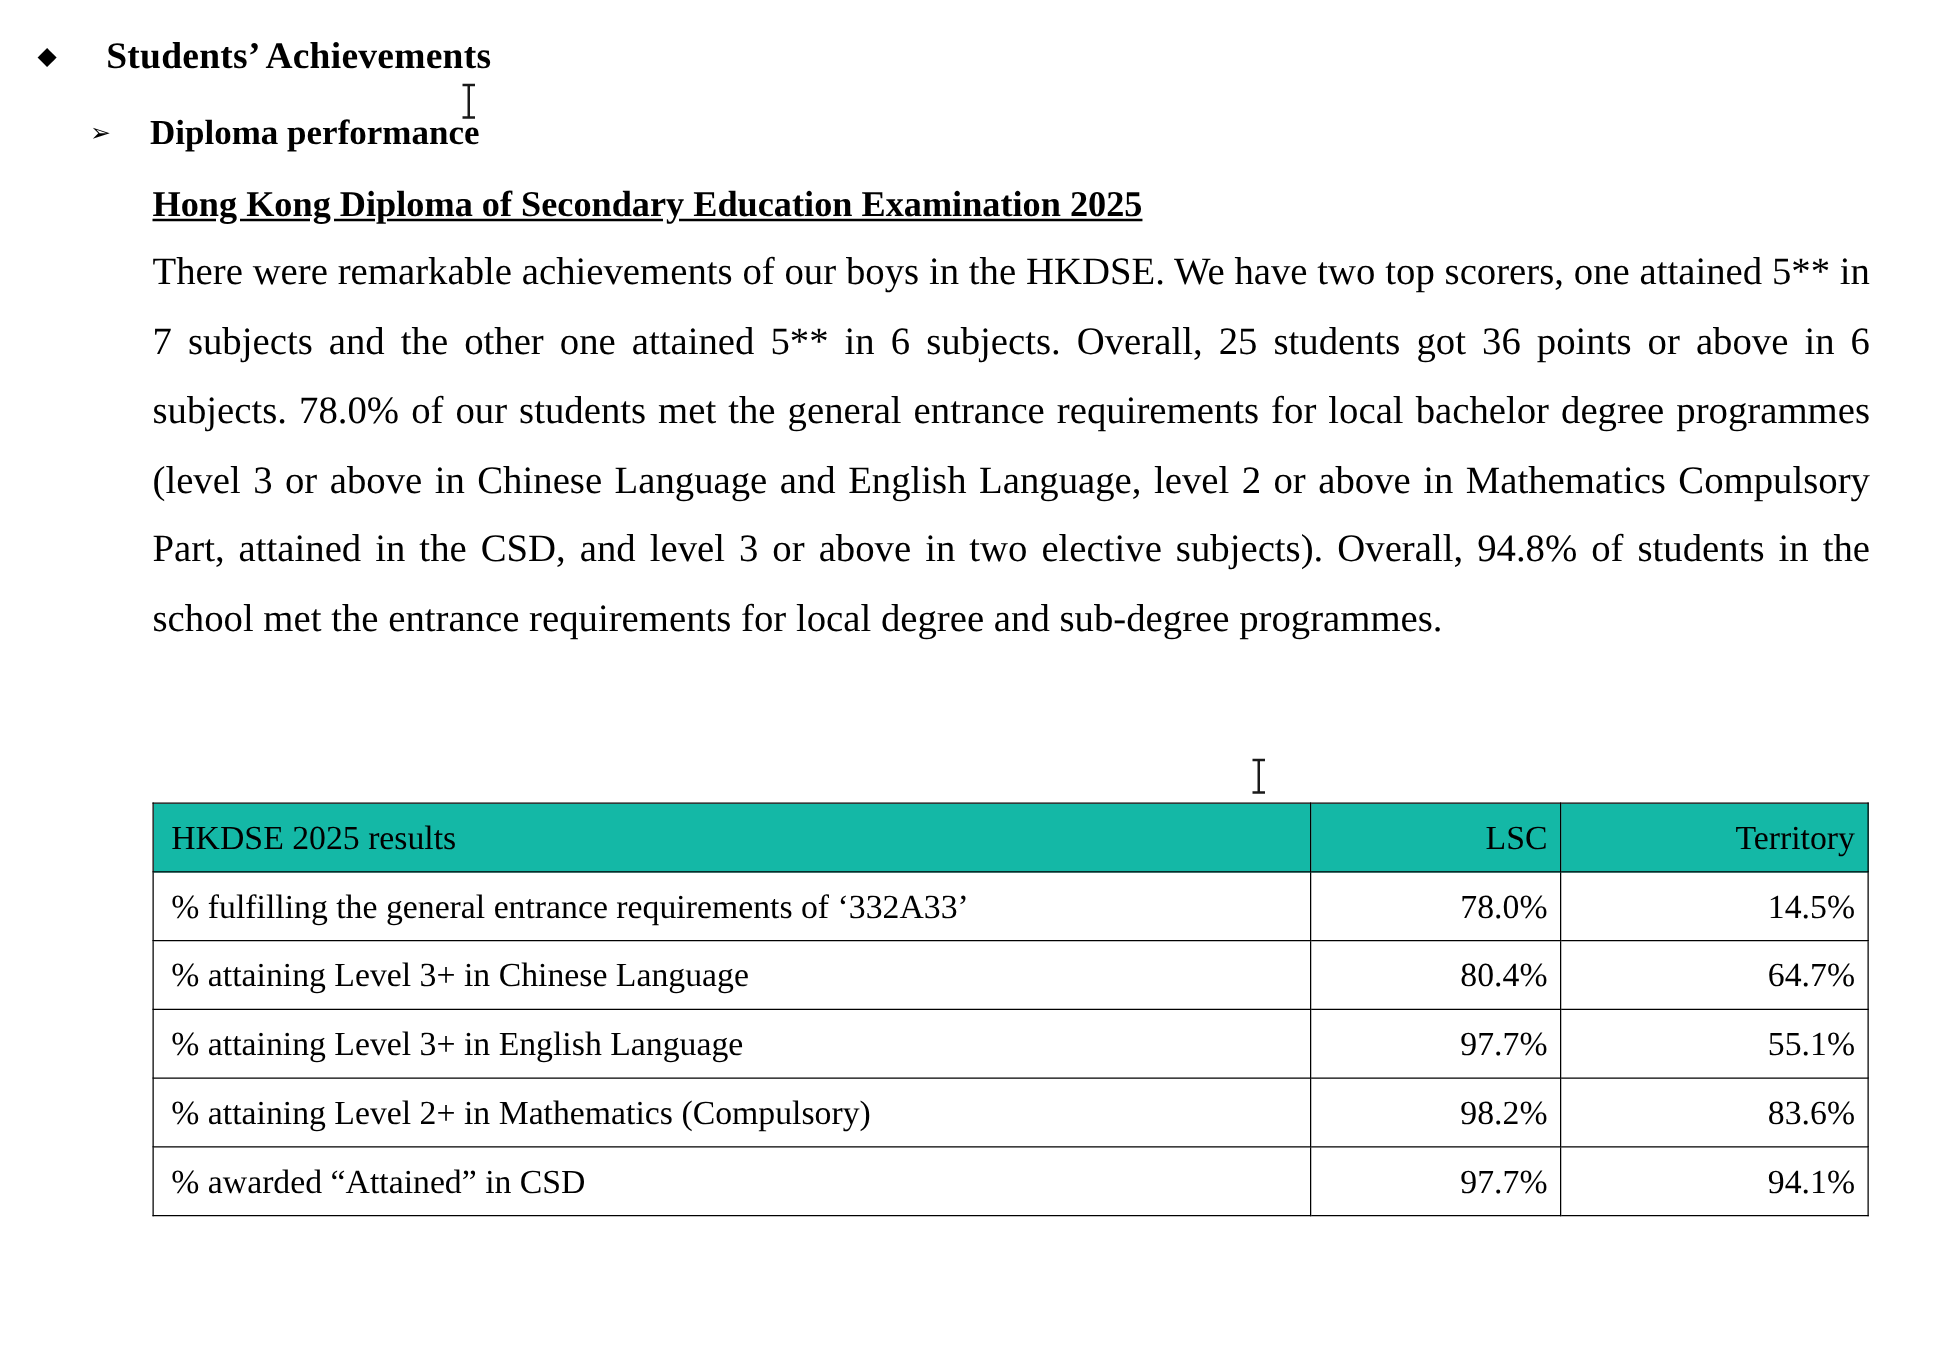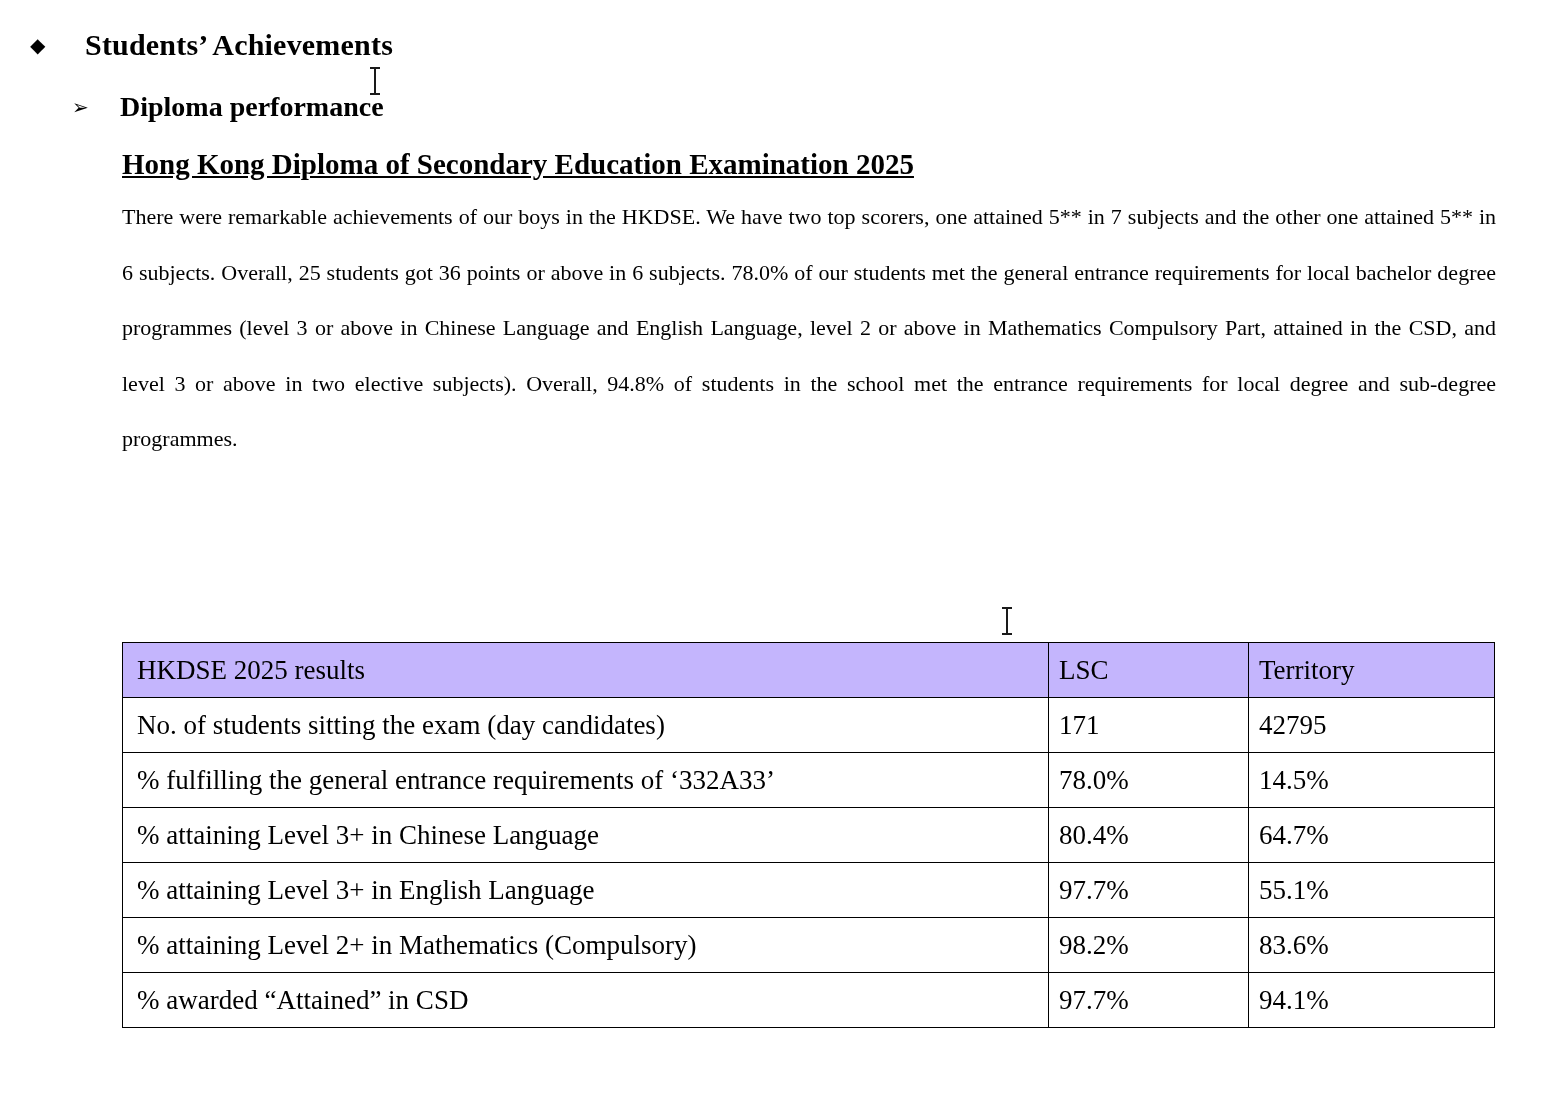--- a/index.html
+++ b/index.html
@@ -75,21 +75,21 @@
     width: 1374px;
   }
   .heading3 {
     font-size: 29px;
     font-weight: bold;
     line-height: 40px;
     margin-bottom: 5px;
     text-decoration: underline;
   }
   .para {
-    font-size: 22px;
+    font-size: 31px;
     line-height: 55.5px;
     text-align: justify;
     text-justify: inter-word;
     hyphens: none;
   }
 
   
   .tbl-wrap {
     position: absolute;
     left: 122px;
@@ -102,24 +102,24 @@
     table-layout: fixed;
   }
   table.dse td {
     border: 1.5px solid #000000;
     font-size: 27px;
     line-height: 32px;
     padding: 11px 10px 11px 14px;
     vertical-align: middle;
   }
   table.dse tr.head td {
-    background: #c4b5fd;
+    background: #14b8a6;
   }
   table.dse td.c {
-    text-align: left;
+    text-align: right;
     padding-left: 10px;
   }
   col.col-label { width: 926px; }
   col.col-lsc   { width: 200px; }
   col.col-terr  { width: 246px; }
 
   
   .ibeam {
     position: absolute;
     width: 2px;
@@ -167,25 +167,20 @@
         <col class="col-lsc">
         <col class="col-terr">
       </colgroup>
       <tbody>
         <tr class="head">
           <td>HKDSE 2025 results</td>
           <td class="c">LSC</td>
           <td class="c">Territory</td>
         </tr>
         <tr>
-          <td>No. of students sitting the exam (day candidates)</td>
-          <td class="c">171</td>
-          <td class="c">42795</td>
-        </tr>
-        <tr>
           <td>% fulfilling the general entrance requirements of ‘332A33’</td>
           <td class="c">78.0%</td>
           <td class="c">14.5%</td>
         </tr>
         <tr>
           <td>% attaining Level 3+ in Chinese Language</td>
           <td class="c">80.4%</td>
           <td class="c">64.7%</td>
         </tr>
         <tr>

